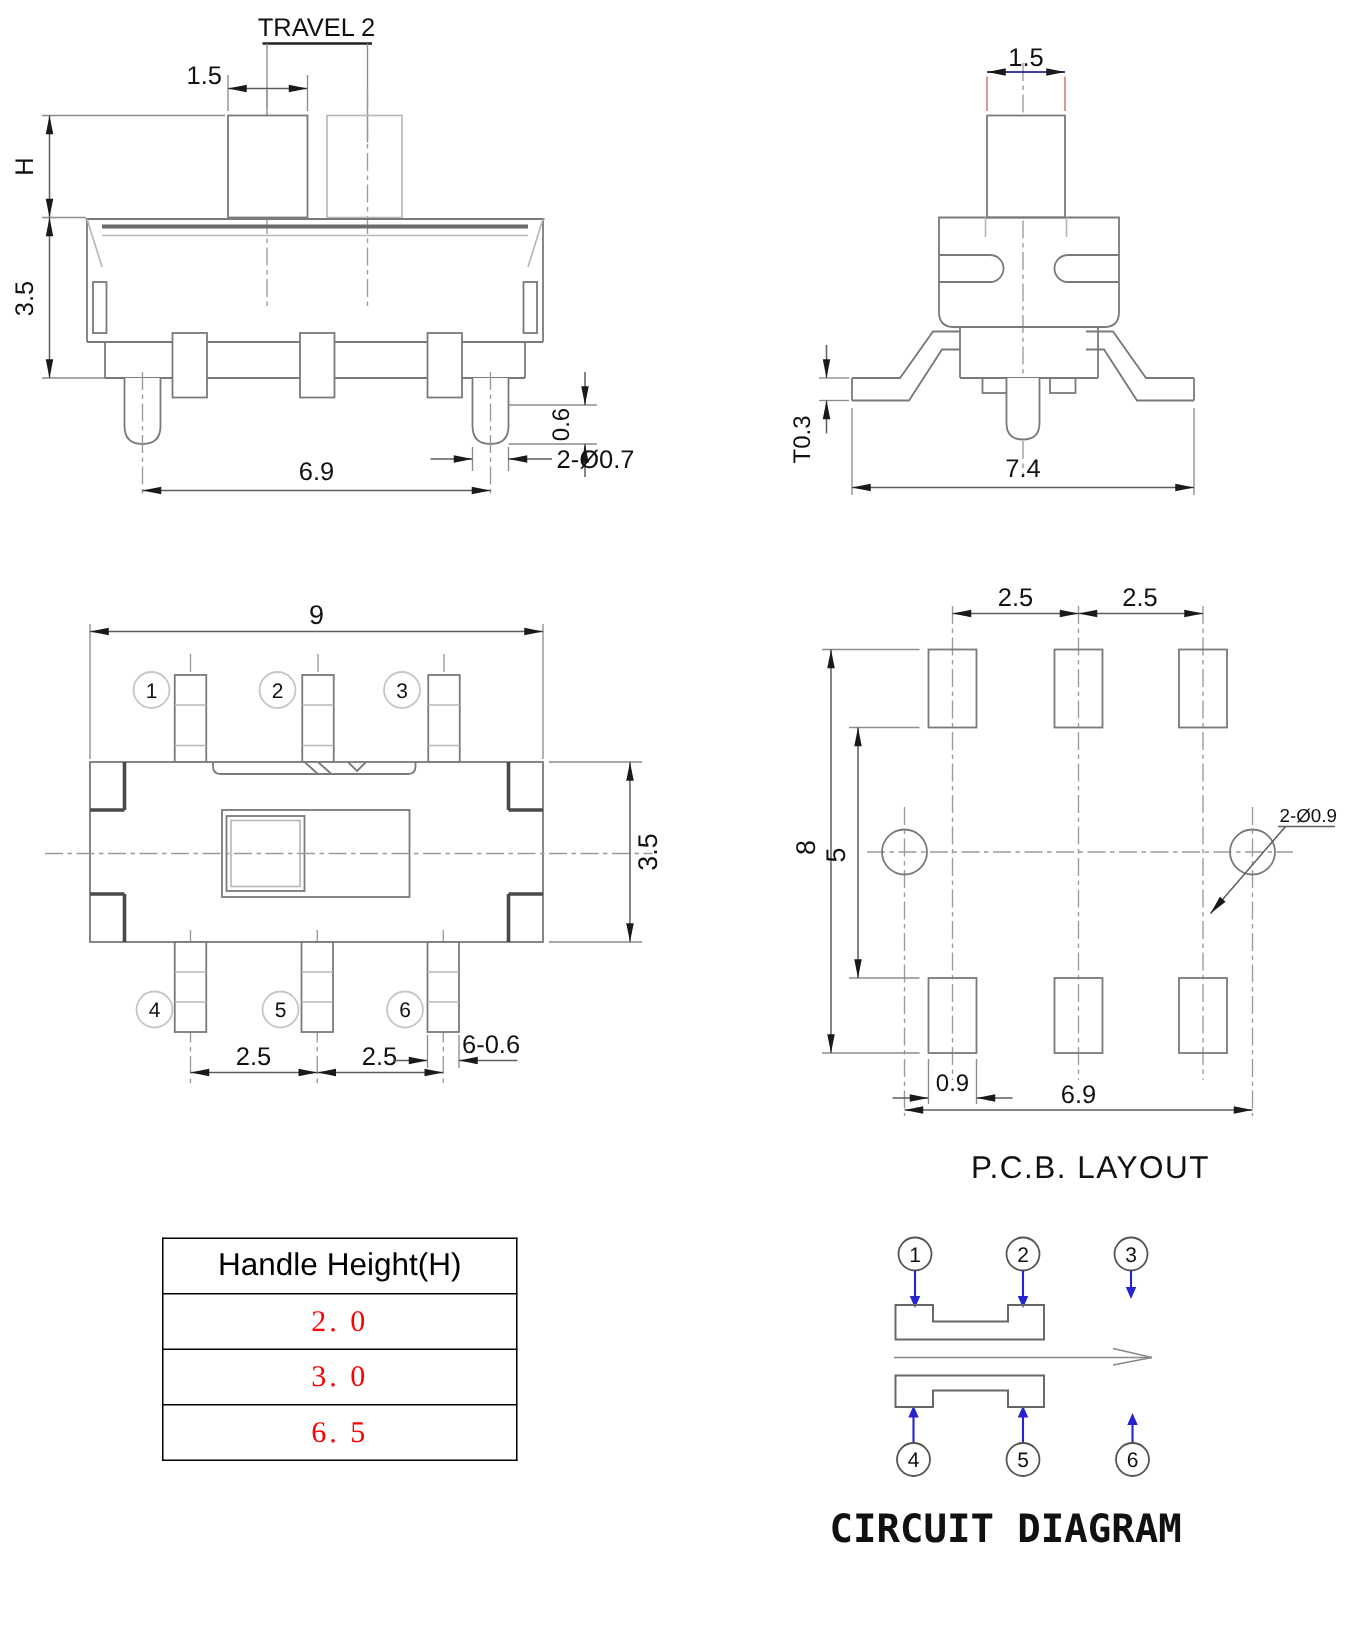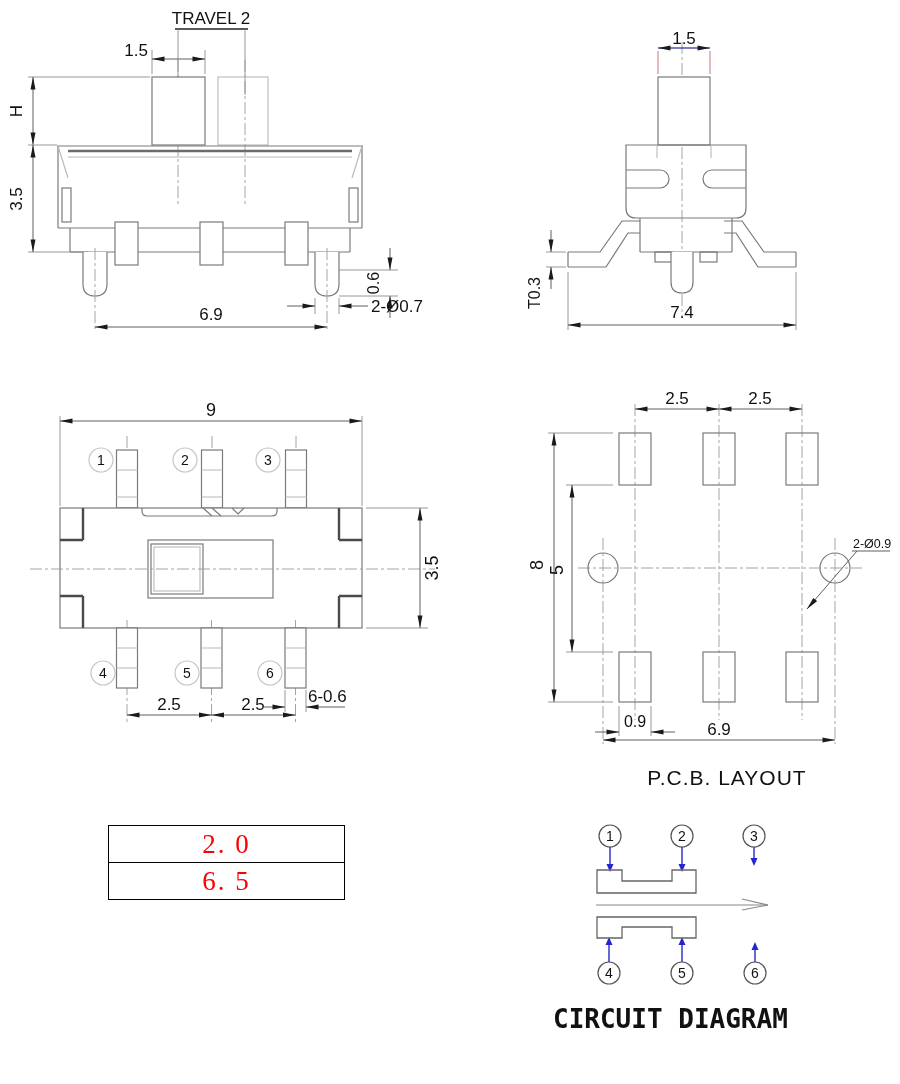--- a/index.html
+++ b/index.html
@@ -14,21 +14,21 @@
   .ext{stroke:#8d8d8d;stroke-width:0.9;fill:none;}
   .dim{stroke:#5e5e5e;stroke-width:1;fill:none;}
   .cl{stroke:#9a9a9a;stroke-width:0.9;fill:none;stroke-dasharray:12 3 3 3;}
   .dt{font-size:17px;}
   .blue{stroke:#2525cf;stroke-width:1.4;fill:none;}
   .bluef{fill:#2525cf;stroke:none;}
   
   #handle-table{position:absolute;left:108px;top:825px;width:237px;border-collapse:collapse;}
   #handle-table td{border:1.6px solid #000;text-align:center;}
   #handle-table .hd{height:34px;font-size:21px;color:#000;font-family:"Liberation Sans",sans-serif;}
-  #handle-table .val{height:34px;font-size:27px;color:#fe0000;font-family:"Liberation Serif",serif;letter-spacing:2px;}
+  #handle-table .val{height:34px;font-size:20px;color:#fe0000;font-family:"Liberation Serif",serif;letter-spacing:2px;}
   .title-mono{font-family:"DejaVu Sans Mono",monospace;font-weight:bold;}
 </style>
 </head>
 <body>
 
 <div id="canvas">
 
   <svg class="view" style="left:0;top:0" width="450" height="345">
     <defs>
       <marker id="dimA" markerUnits="userSpaceOnUse" markerWidth="14" markerHeight="6" refX="13" refY="3" orient="auto-start-reverse">
@@ -306,21 +306,27 @@
       <line x1="402" y1="171" x2="440" y2="171" class="dim"></line>
       <text x="403" y="168" font-size="12.5">2-Ø0.9</text>
     </g>
 
     <text x="277" y="405" text-anchor="middle" font-size="21" letter-spacing="1">P.C.B. LAYOUT</text>
   </svg>
 
   <table id="handle-table">
     <tbody>
       <tr>
+          <td class="hd">Handle Height(H)</td>
+        </tr>
+      <tr>
           <td class="val">2. 0</td>
+        </tr>
+      <tr>
+          <td class="val">3. 0</td>
         </tr>
       <tr>
           <td class="val">6. 5</td>
         </tr>
     </tbody>
   </table>
 
   <svg class="view" style="left:540px;top:810px" width="360" height="240">
     <g fill="none" stroke="#555" stroke-width="1.2">
       <circle cx="70" cy="26" r="11"></circle>

